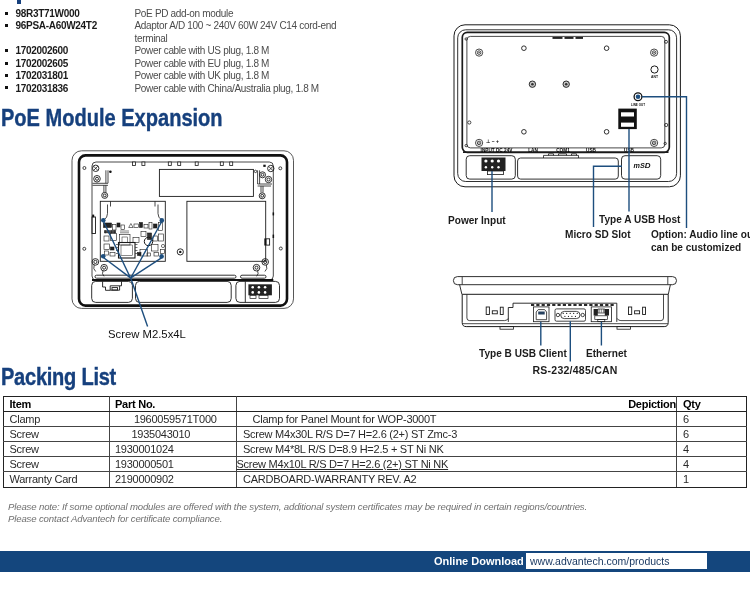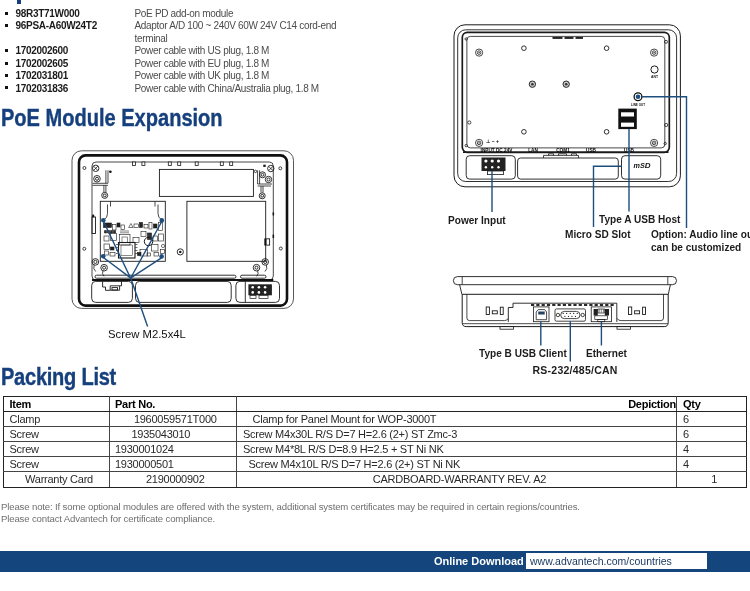--- a/index.html
+++ b/index.html
@@ -434,34 +434,34 @@
   </tr>
   <tr style="height:15px;">
     <td style="border:1px solid #444;border-left:1.6px solid #222;padding:0 0 0 5.5px;">Screw</td>
     <td style="border:1px solid #444;padding:0 0 0 5.5px;">1930001024</td>
     <td style="border:1px solid #444;padding:0 0 0 6.5px;">Screw M4*8L R/S D=8.9 H=2.5 + ST Ni NK</td>
     <td style="border:1px solid #444;border-right:1.6px solid #222;padding:0 0 0 6px;">4</td>
   </tr>
   <tr style="height:15px;">
     <td style="border:1px solid #444;border-left:1.6px solid #222;padding:0 0 0 5.5px;">Screw</td>
     <td style="border:1px solid #444;padding:0 0 0 5.5px;">1930000501</td>
-    <td style="border:1px solid #444;padding:0 0 0 12px;">Screw M4x10L R/S D=7 H=2.6 (2+) ST Ni NK</td>
+    <td style="border:1px solid #444;padding:0 0 0 0;text-decoration:underline;">Screw M4x10L R/S D=7 H=2.6 (2+) ST Ni NK</td>
     <td style="border:1px solid #444;border-right:1.6px solid #222;padding:0 0 0 6px;">4</td>
   </tr>
-  <tr style="height:16px;text-align:center;">
+  <tr style="height:16px;">
     <td style="border:1px solid #444;border-left:1.6px solid #222;border-bottom:1.6px solid #222;padding:0 0 0 5.5px;">Warranty Card</td>
     <td style="border:1px solid #444;border-bottom:1.6px solid #222;padding:0 0 0 5.5px;">2190000902</td>
     <td style="border:1px solid #444;border-bottom:1.6px solid #222;padding:0 0 0 6.5px;">CARDBOARD-WARRANTY REV. A2</td>
     <td style="border:1px solid #444;border-bottom:1.6px solid #222;border-right:1.6px solid #222;padding:0 0 0 6px;">1</td>
   </tr>
 </tbody>
   </table>
 
-<div class="abs" style="left:1px;top:500.5px;font-size:9.6px;color:#6f6f6f;line-height:12.3px;letter-spacing:-0.15px;white-space:pre;">Please note: If some optional modules are offered with the system, additional system certificates may be required in certain regions/countries.
+<div class="abs" style="left:8px;top:500.5px;font-size:9.6px;color:#6f6f6f;line-height:12.3px;letter-spacing:-0.15px;white-space:pre;font-style:italic;">Please note: If some optional modules are offered with the system, additional system certificates may be required in certain regions/countries.
 Please contact Advantech for certificate compliance.</div>
 
 <div class="abs" style="left:0;top:551px;width:750px;height:20.5px;background:#14467d;"></div>
 
 <div class="abs" style="left:434px;top:554.5px;font-size:11px;font-weight:bold;color:#fff;">Online Download</div>
 
 <div class="abs" style="left:525.5px;top:553px;width:181px;height:15.5px;background:#fff;"></div>
 
-<div class="abs" style="left:530px;top:555px;font-size:10.5px;color:#16355f;">www.advantech.com/countries</div>
+<div class="abs" style="left:530px;top:555px;font-size:10.5px;color:#16355f;">www.advantech.com/products</div>
 
 </body></html>

